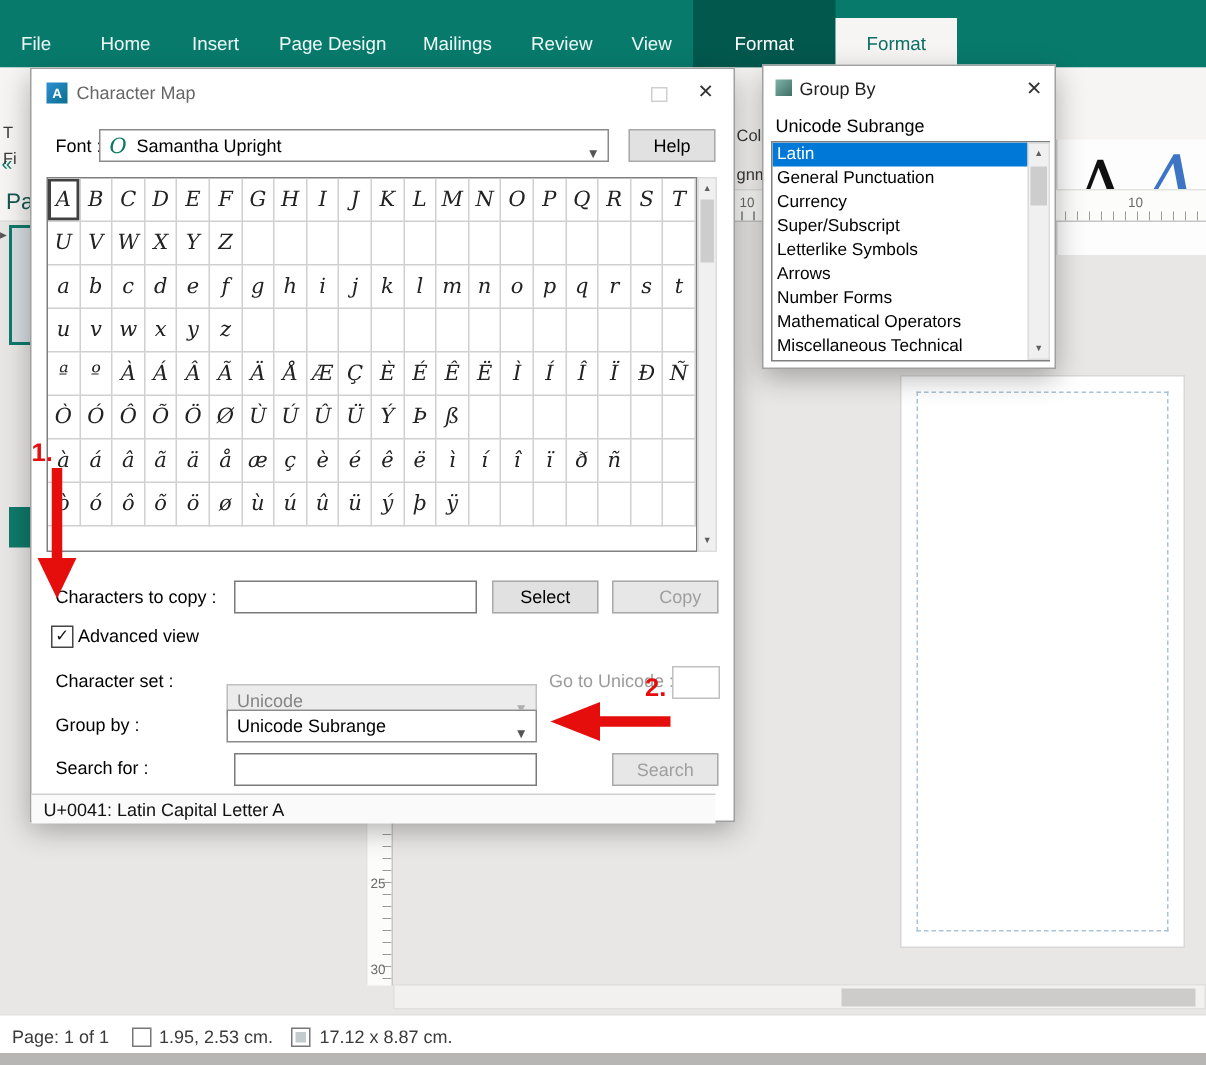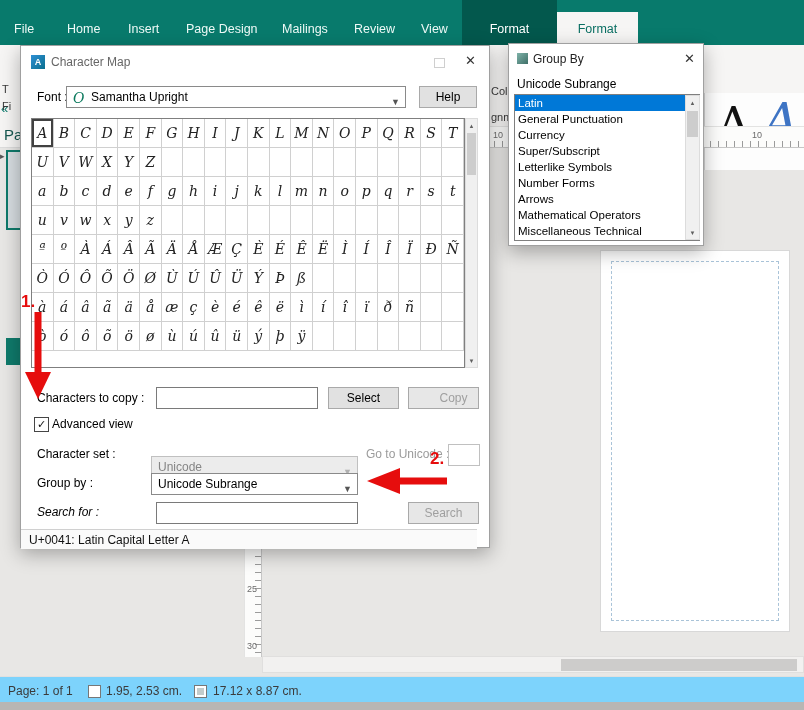--- a/index.html
+++ b/index.html
@@ -39,21 +39,21 @@
   #page-thumb{left:6px;top:150px;width:28px;height:80px;background:#d7dde1;border:2px solid #0f7a6b;}
   #panel-block{left:6px;top:338px;width:28px;height:27px;background:#0f7a6b;}
 
   
   #page{left:600px;top:250px;width:190px;height:382px;background:#fff;border:1px solid #d8d8d8;}
   #page-margins{position:absolute;left:10px;top:10px;right:10px;bottom:10px;border:1px dashed #a9c3d8;}
   #h-scrollbar{left:262px;top:656px;width:542px;height:17px;background:#f2f1f0;border:1px solid #e0dfde;}
   #h-scroll-thumb{position:absolute;left:298px;top:2px;width:236px;height:12px;background:#cdcccb;}
 
   
-  #status-bar{left:0;top:676px;width:804px;height:26px;background:#7dd3fc;border-top:1px solid #e1e0df;}
+  #status-bar{left:0;top:676px;width:804px;height:26px;background:#ffffff;border-top:1px solid #e1e0df;}
   .sb-text{position:absolute;top:7px;font-size:12px;color:#3b3b3b;white-space:nowrap;}
   .sb-icon{position:absolute;top:8px;width:11px;height:11px;border:1px solid #777;background:#fff;}
   #size-icon::after{content:"";position:absolute;left:2px;top:2px;right:2px;bottom:2px;background:#9aa;opacity:.6;}
   #bottom-strip{left:0;top:702px;width:804px;height:8px;background:#b8b6b4;}
 
   
   .dialog{position:absolute;background:#fff;border:1px solid #a0a0a0;box-shadow:0 6px 18px rgba(0,0,0,.3);box-sizing:border-box;}
   #charmap-dialog{left:20px;top:45px;width:470px;height:503px;z-index:10;}
   #groupby-dialog{left:508px;top:43px;width:196px;height:203px;z-index:11;}
   .dlg-title{position:absolute;font-size:12px;color:#666;}
@@ -371,42 +371,42 @@
     </div>
     <span class="label dim" style="left:345px;top:401px;">Go to Unicode :</span>
     <input class="txt" style="left: 427px; top: 398px; width: 32px; border-color: rgb(192, 192, 192);" value="">
 
     <span class="label" style="left:16px;top:430px;">Group by :</span>
     <div class="combo" style="left:130px;top:427px;width:207px;">
       <span>Unicode Subrange</span>
       <span class="chev">▼</span>
     </div>
 
-    <span class="label" style="left:16px;top:459px;font-style:italic;">Search for :</span>
+    <span class="label" style="left:16px;top:459px;">Search for :</span>
     <input class="txt" style="left: 135px; top: 456px; width: 202px;" value="">
     <div class="btn disabled" style="left:355px;top:456px;width:71px;margin-left:32px;">Search</div>
 
     <div id="cm-status">
       <span class="label">U+0041: Latin Capital Letter A</span>
     </div>
   </div>
 
   <div class="dialog" id="groupby-dialog">
     <div class="abs" id="gb-icon"></div>
     <span class="dlg-title" style="left:24px;top:8px;color:#222;">Group By</span>
     <span class="close-x" style="left:175px;top:7px;">✕</span>
     <span class="label" id="gb-header">Unicode Subrange</span>
     <div id="gb-list">
         <div class="gb-item selected">Latin</div>
         <div class="gb-item">General Punctuation</div>
         <div class="gb-item">Currency</div>
         <div class="gb-item">Super/Subscript</div>
         <div class="gb-item">Letterlike Symbols</div>
+        <div class="gb-item">Arrows</div>
         <div class="gb-item">Number Forms</div>
-        <div class="gb-item">Arrows</div>
         <div class="gb-item">Mathematical Operators</div>
         <div class="gb-item">Miscellaneous Technical</div>
       </div>
     <div class="vscroll" id="gb-scroll" style="left:176px;top:51px;width:15px;height:145px;">
       <span class="scroll-btn" style="top:0;">▲</span>
       <div class="scroll-thumb" style="top:15px;height:26px;"></div>
       <span class="scroll-btn" style="bottom:0;">▼</span>
     </div>
   </div>
 

